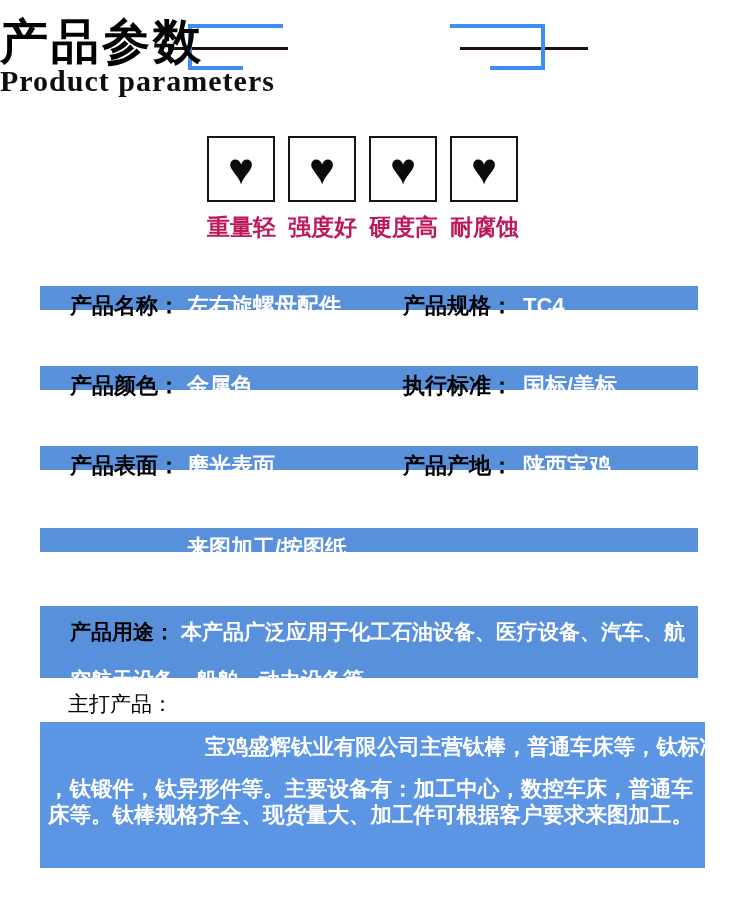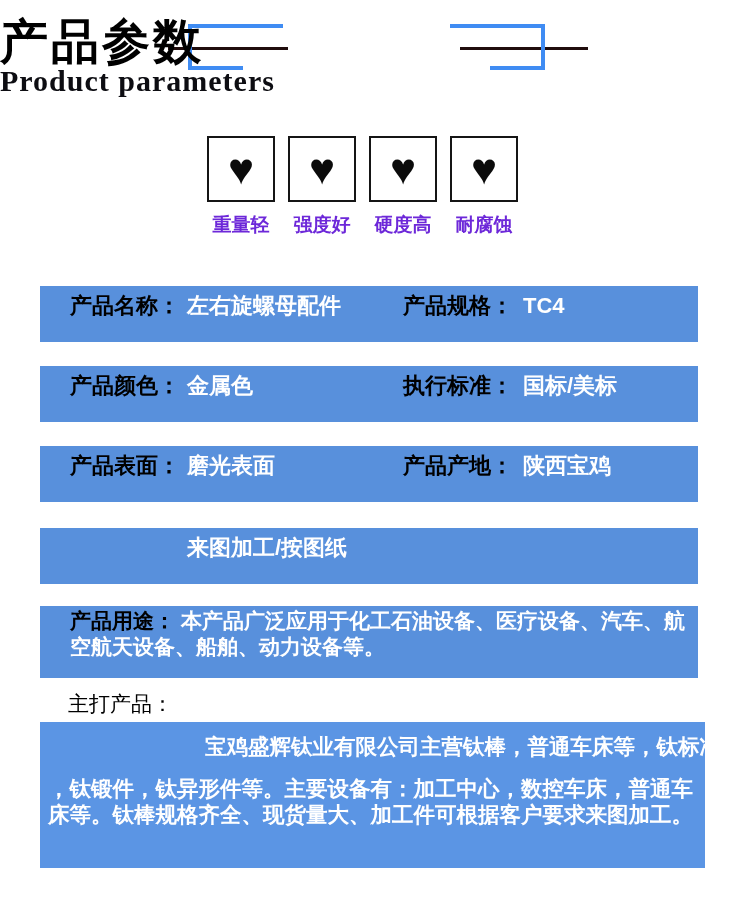--- a/index.html
+++ b/index.html
@@ -30,34 +30,34 @@
   .title-en{position:absolute;left:0;right:0;top:64px;
     font-family:"Liberation Serif","DejaVu Serif",serif;font-weight:700;
     font-size:30px;color:#0d0d12;letter-spacing:1px;}
 
   
   .feature-boxes{position:absolute;left:207px;top:136px;display:flex;gap:13px;}
   .feature-box{width:68px;height:66px;border:2px solid #151515;background:#fff;
     display:flex;align-items:center;justify-content:center;}
   .heart{font-size:44px;line-height:1;color:#0b0b0b;}
   .feature-labels{position:absolute;left:207px;top:212px;display:flex;gap:13px;}
-  .feature-label{width:68px;text-align:center;font-size:19px;font-weight:700;
-    color:#6d28d9;white-space:nowrap;}
+  .feature-label{width:68px;text-align:center;font-size:23px;font-weight:700;
+    color:#be185d;white-space:nowrap;}
 
   
-  .spec-row{position:absolute;left:40px;width:658px;height:56px;
+  .spec-row{position:absolute;left:40px;width:658px;height:24px;
     background:var(--row-blue);font-size:22px;font-weight:700;line-height:40px;padding-left:14px;}
   .spec-row .lbl{position:absolute;color:var(--text-black);white-space:nowrap;}
   .spec-row .val{position:absolute;color:var(--text-white);white-space:nowrap;}
   .p-l1{left:30px;}  .p-v1{left:147px;}
   .p-l2{left:363px;} .p-v2{left:483px;}
   .row-1{top:286px;} .row-2{top:366px;} .row-3{top:446px;} .row-4{top:528px;}
 
   .row-usage{position:absolute;left:40px;top:606px;width:658px;height:72px;
-    background:var(--row-blue);font-size:21px;font-weight:700;line-height:26px;
+    background:var(--row-blue);font-size:21px;font-weight:700;line-height:48px;
     padding:2px 8px 0 30px;}
   .row-usage .lbl{color:var(--text-black);margin-right:6px;}
   .row-usage .val{color:var(--text-white);}
 
   
   .main-label{position:absolute;left:68px;top:690px;font-size:21px;color:#000;}
   .panel{position:absolute;left:40px;top:722px;width:665px;height:146px;
     background:var(--panel-blue);color:var(--text-white);
     font-size:21.5px;font-weight:700;padding:12px 8px 0 8px;}
   .panel .p-intro{text-indent:157px;line-height:27px;margin:0 0 15px 0;white-space:nowrap;}

